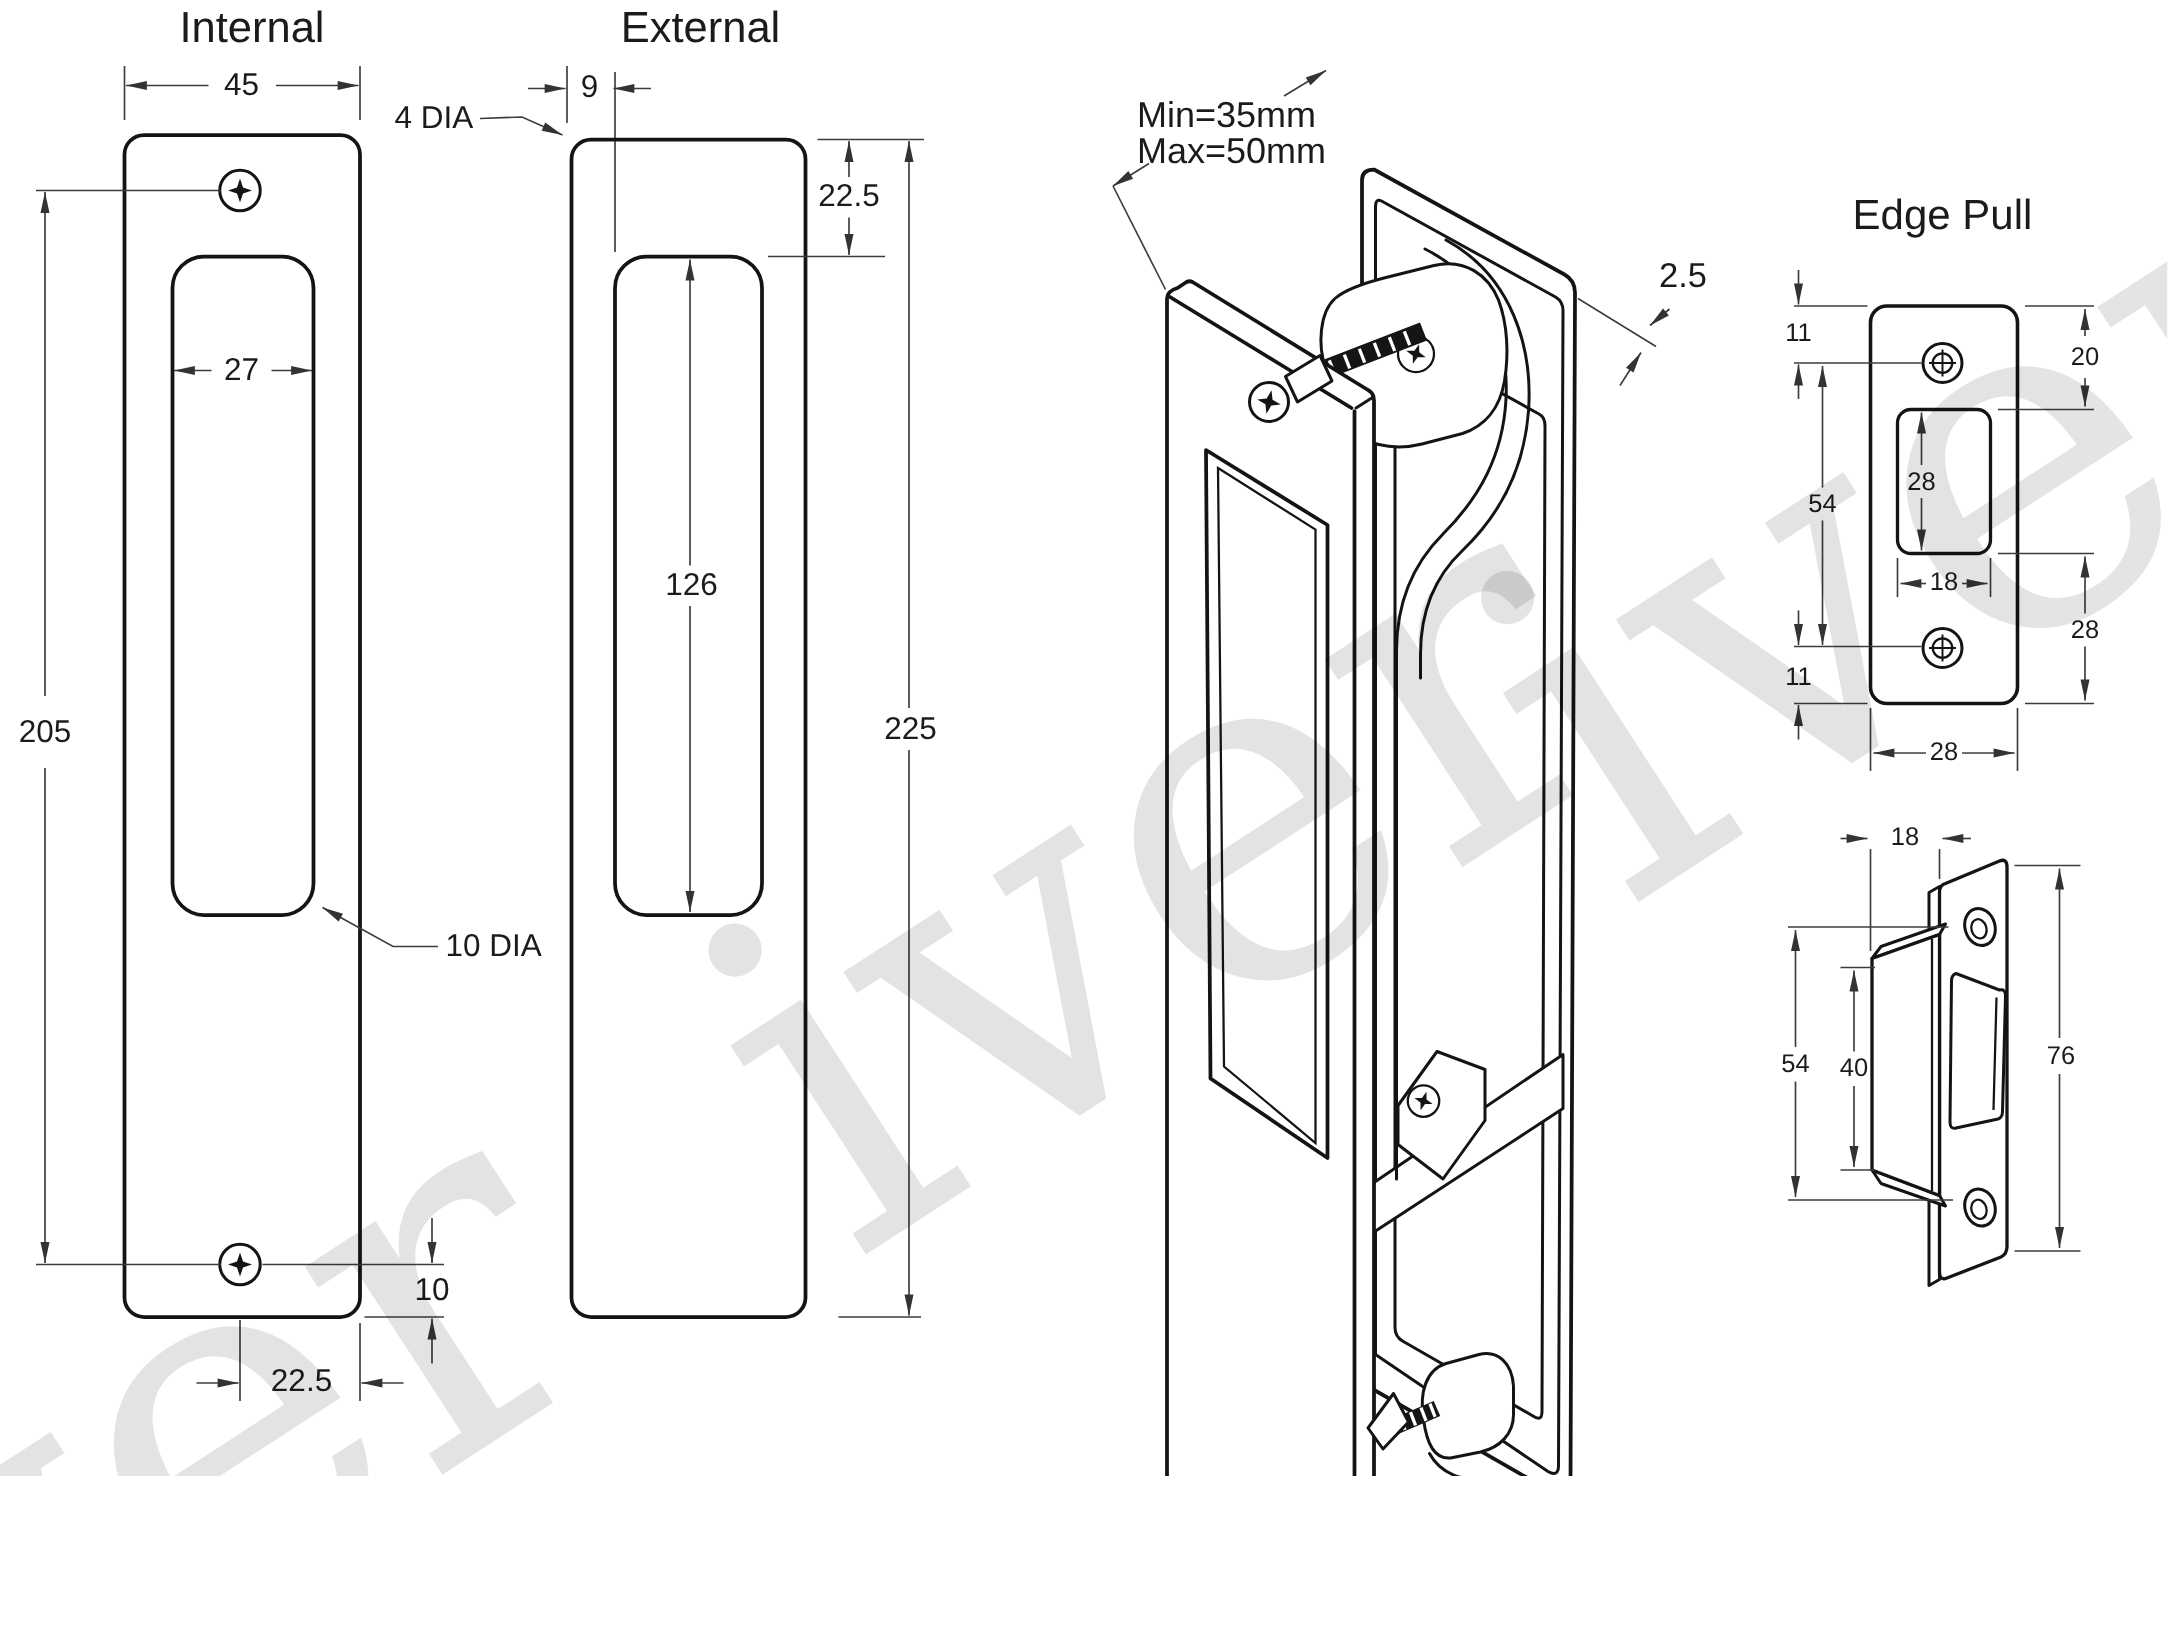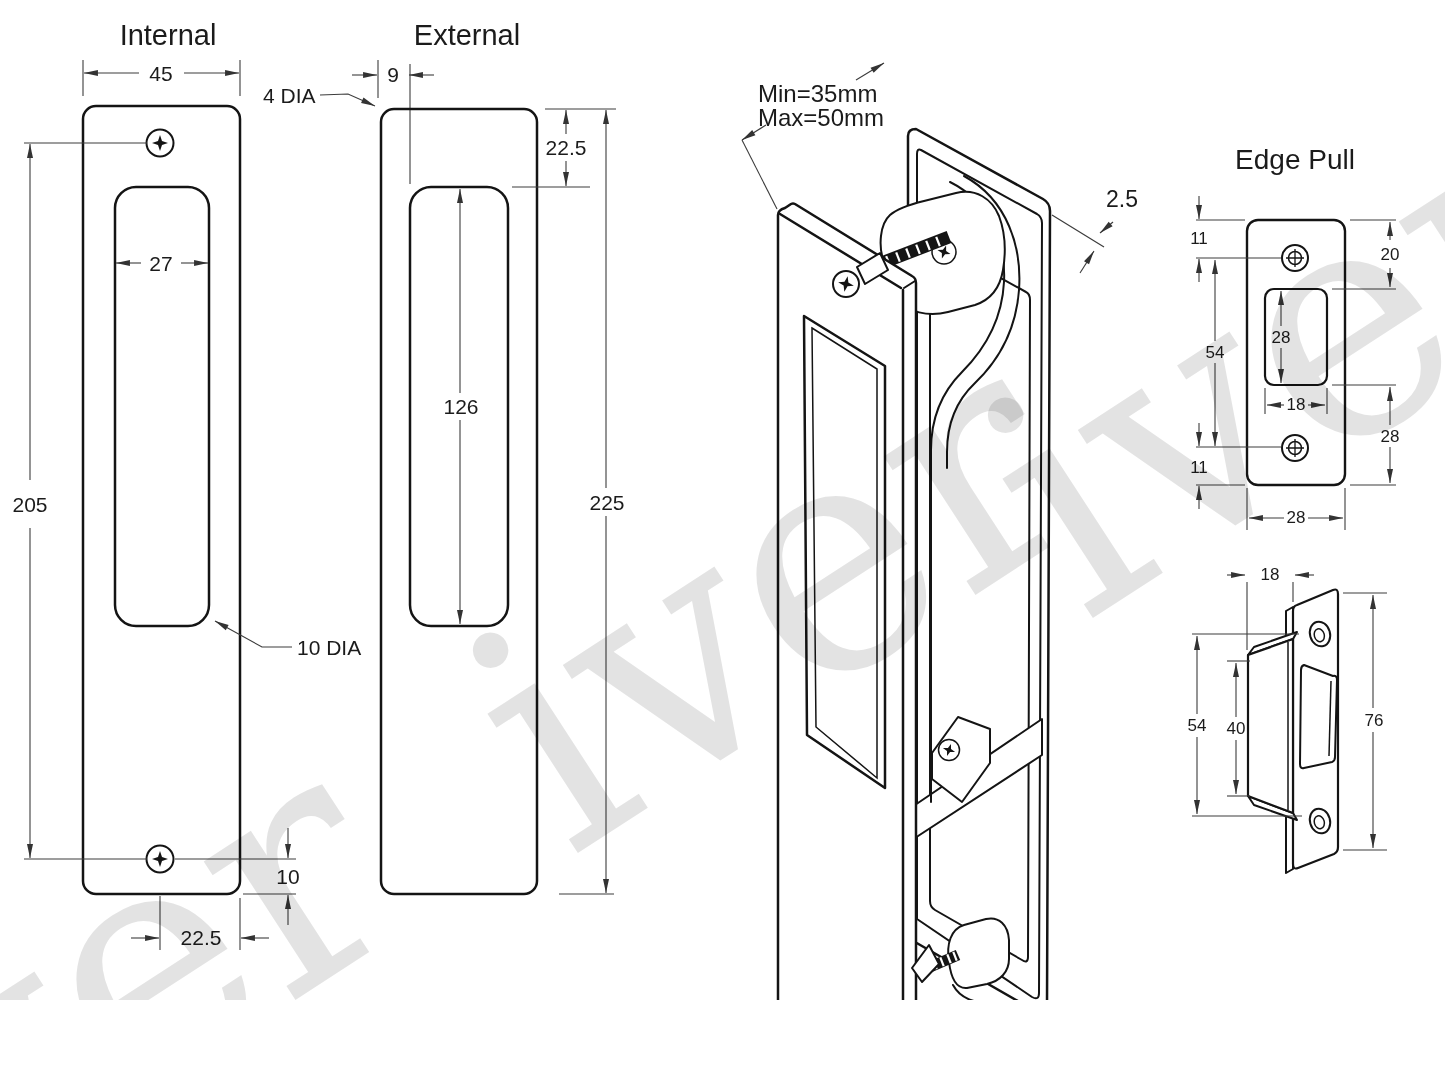--- a/index.html
+++ b/index.html
@@ -1,16 +1,16 @@
 <!DOCTYPE html>
 <html><head>
 <meta charset="utf-8">
 <style>
   html,body{margin:0;padding:0;background:#fff;}
-  .stage{position:relative;width:1445px;height:984px;background:#ffffff;overflow:hidden;margin-top:16px;}
+  .stage{position:relative;width:1445px;height:984px;background:#ffffff;overflow:hidden;}
   svg{display:block;}
   text{font-family:"Liberation Sans",sans-serif;fill:#1b1b1b;text-anchor:middle;dominant-baseline:central;}
   .ts{text-anchor:start;}
   .f29{font-size:29px;} .f24{font-size:24px;} .f23{font-size:23px;}
   .f21{font-size:21px;} .f17{font-size:17px;} .f28{font-size:28px;}
   .dim{stroke:#3c3c3c;stroke-width:1.1;fill:none;}
   .out{stroke:#141414;stroke-width:2.5;fill:none;stroke-linejoin:round;stroke-linecap:round;}
   .outf{stroke:#141414;stroke-width:2.5;fill:#fff;stroke-linejoin:round;}
   .out2{stroke:#141414;stroke-width:2;fill:none;stroke-linejoin:round;stroke-linecap:round;}
   .out2f{stroke:#141414;stroke-width:2;fill:#fff;stroke-linejoin:round;}

